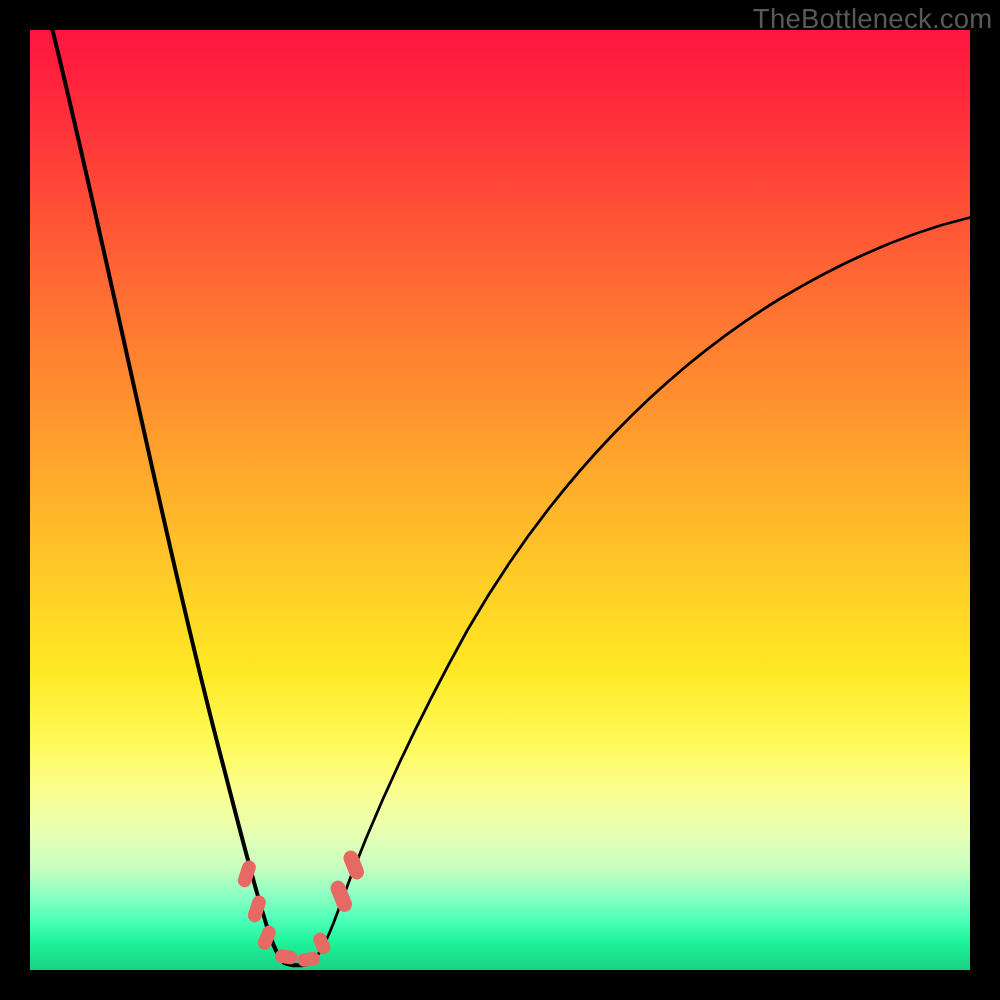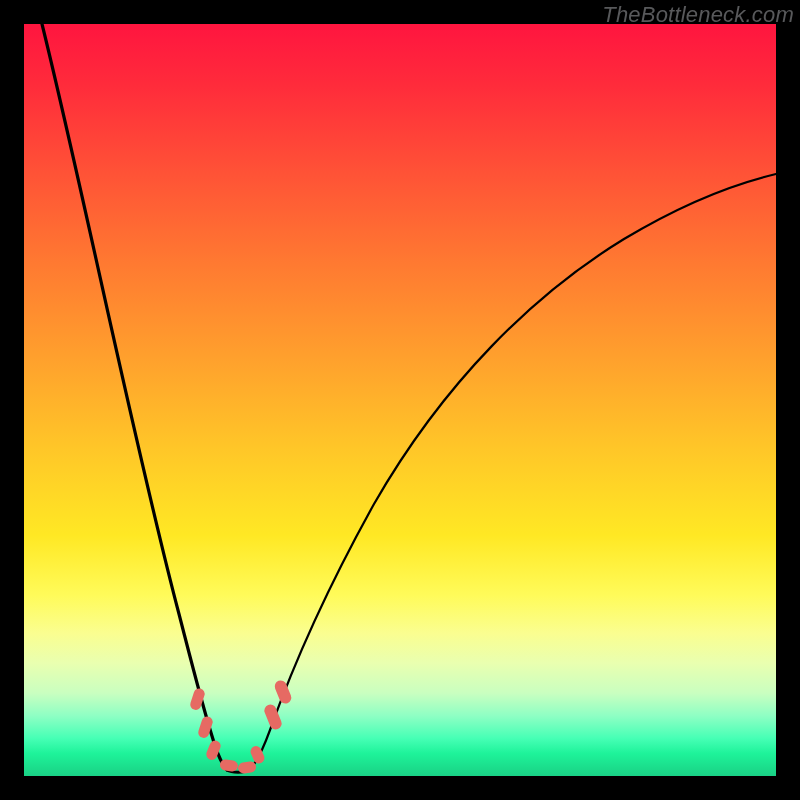--- a/index.html
+++ b/index.html
@@ -37,21 +37,20 @@
     );
   }
   .watermark {
     position: absolute;
     top: 2px;
     right: 6px;
     color: #58595b;
     font-size: 22px;
     letter-spacing: 0.2px;
     font-weight: 400;
-    font-style: italic;
   }
   svg.curve {
     position: absolute;
     left: 0;
     top: 0;
     width: 752px;
     height: 752px;
     overflow: visible;
   }
   .curve-path {

